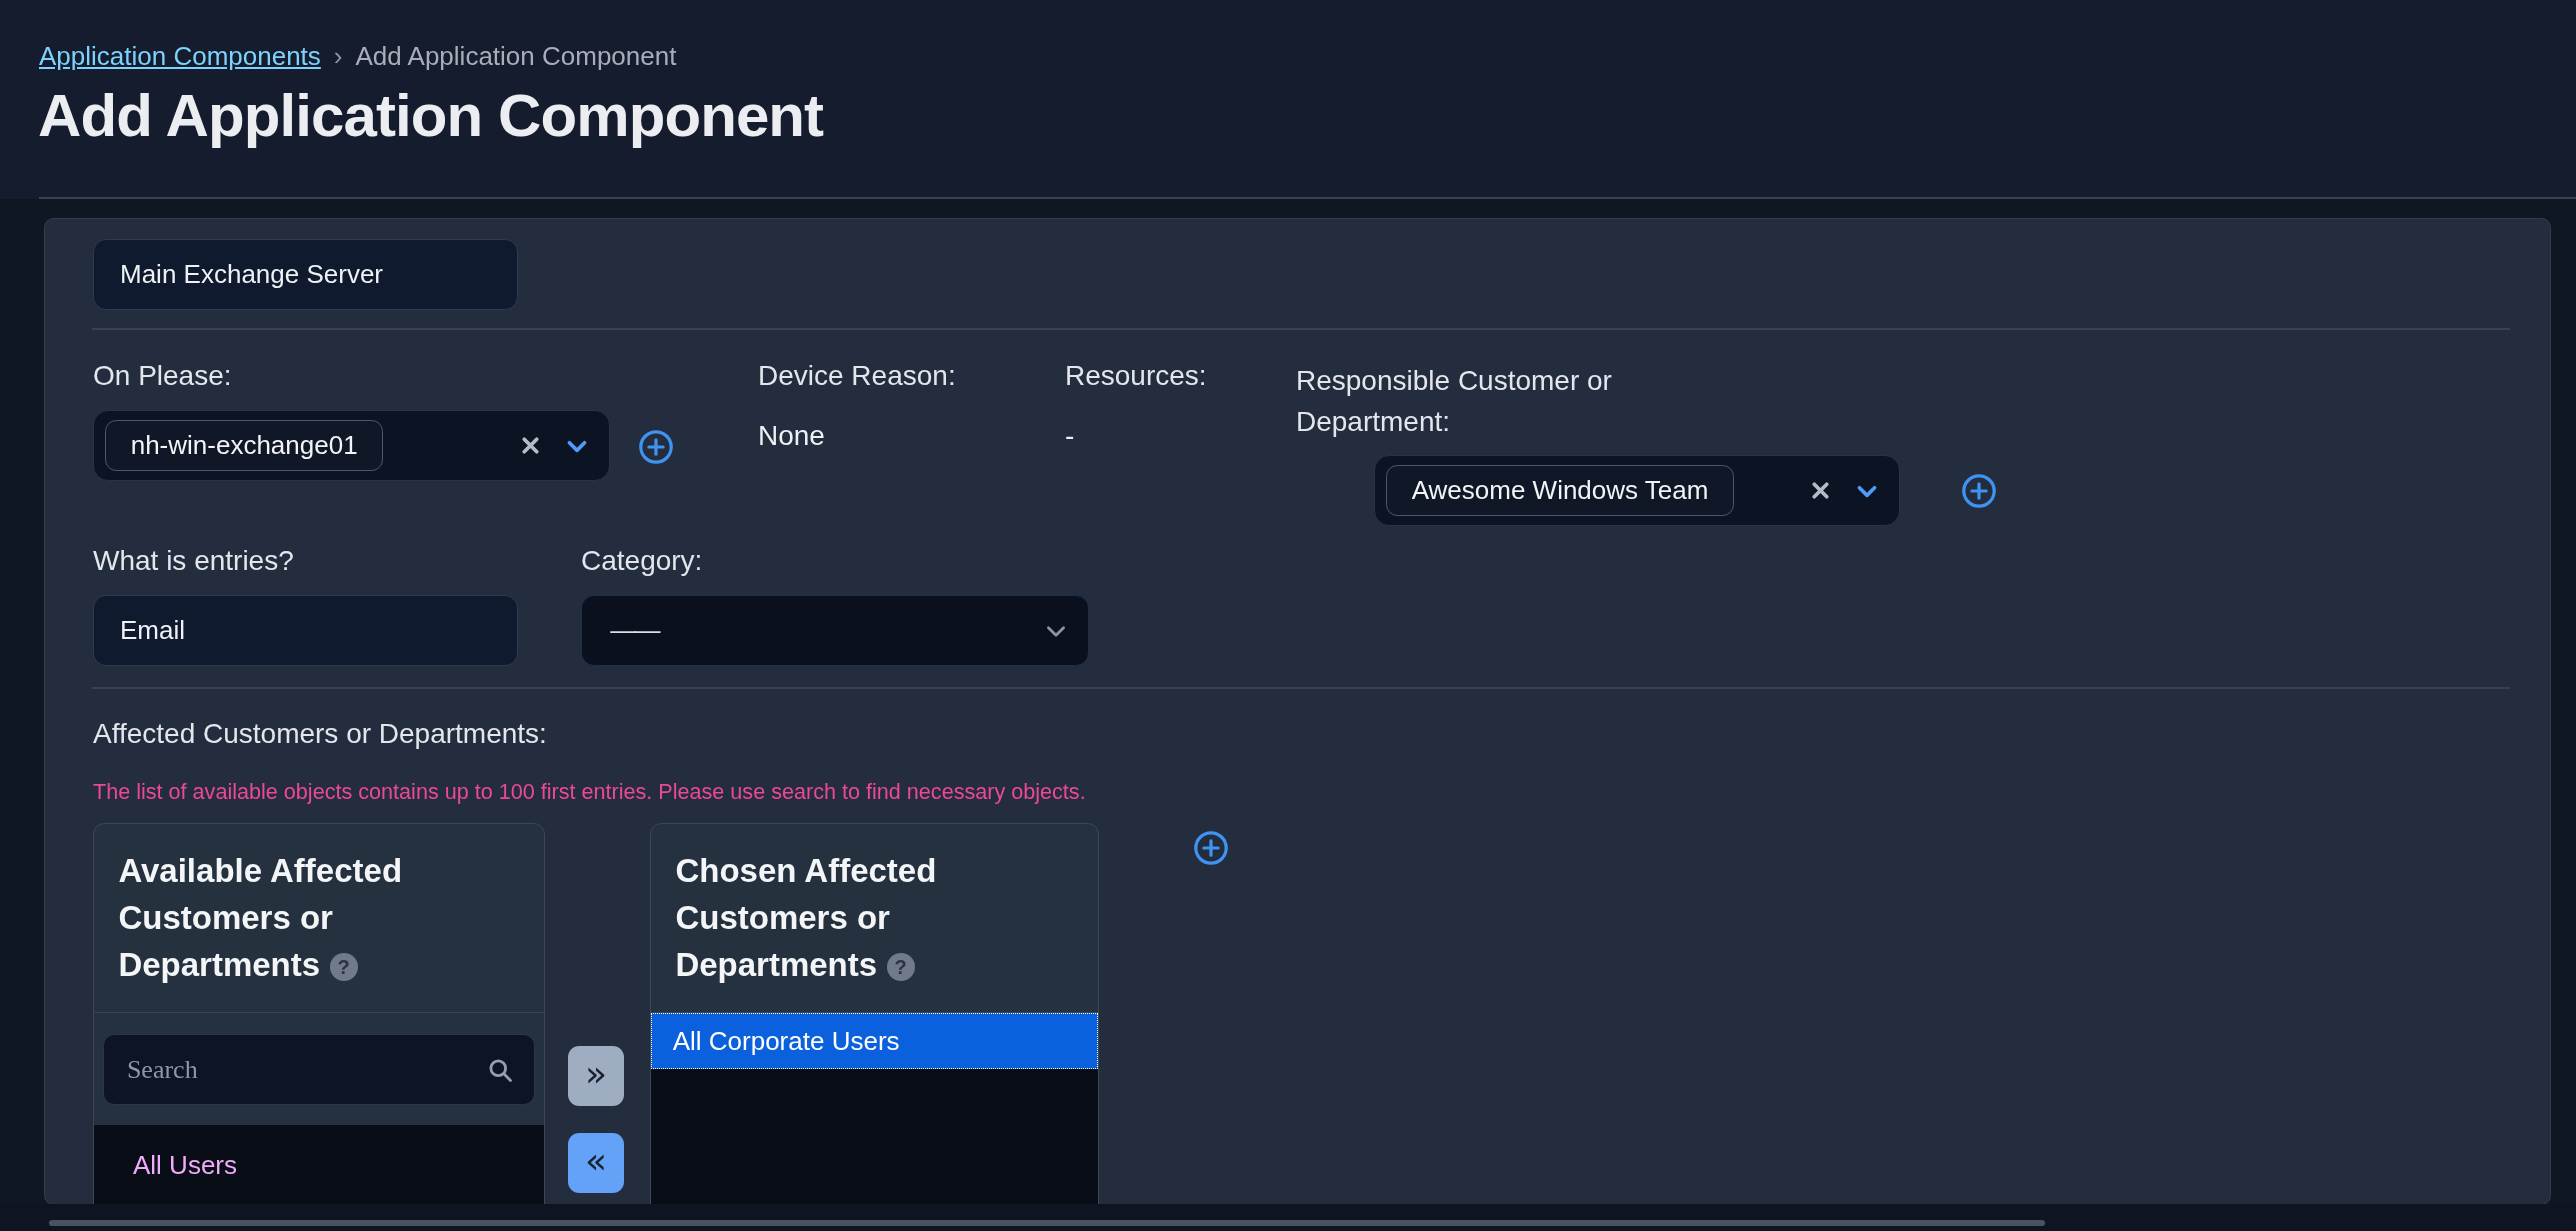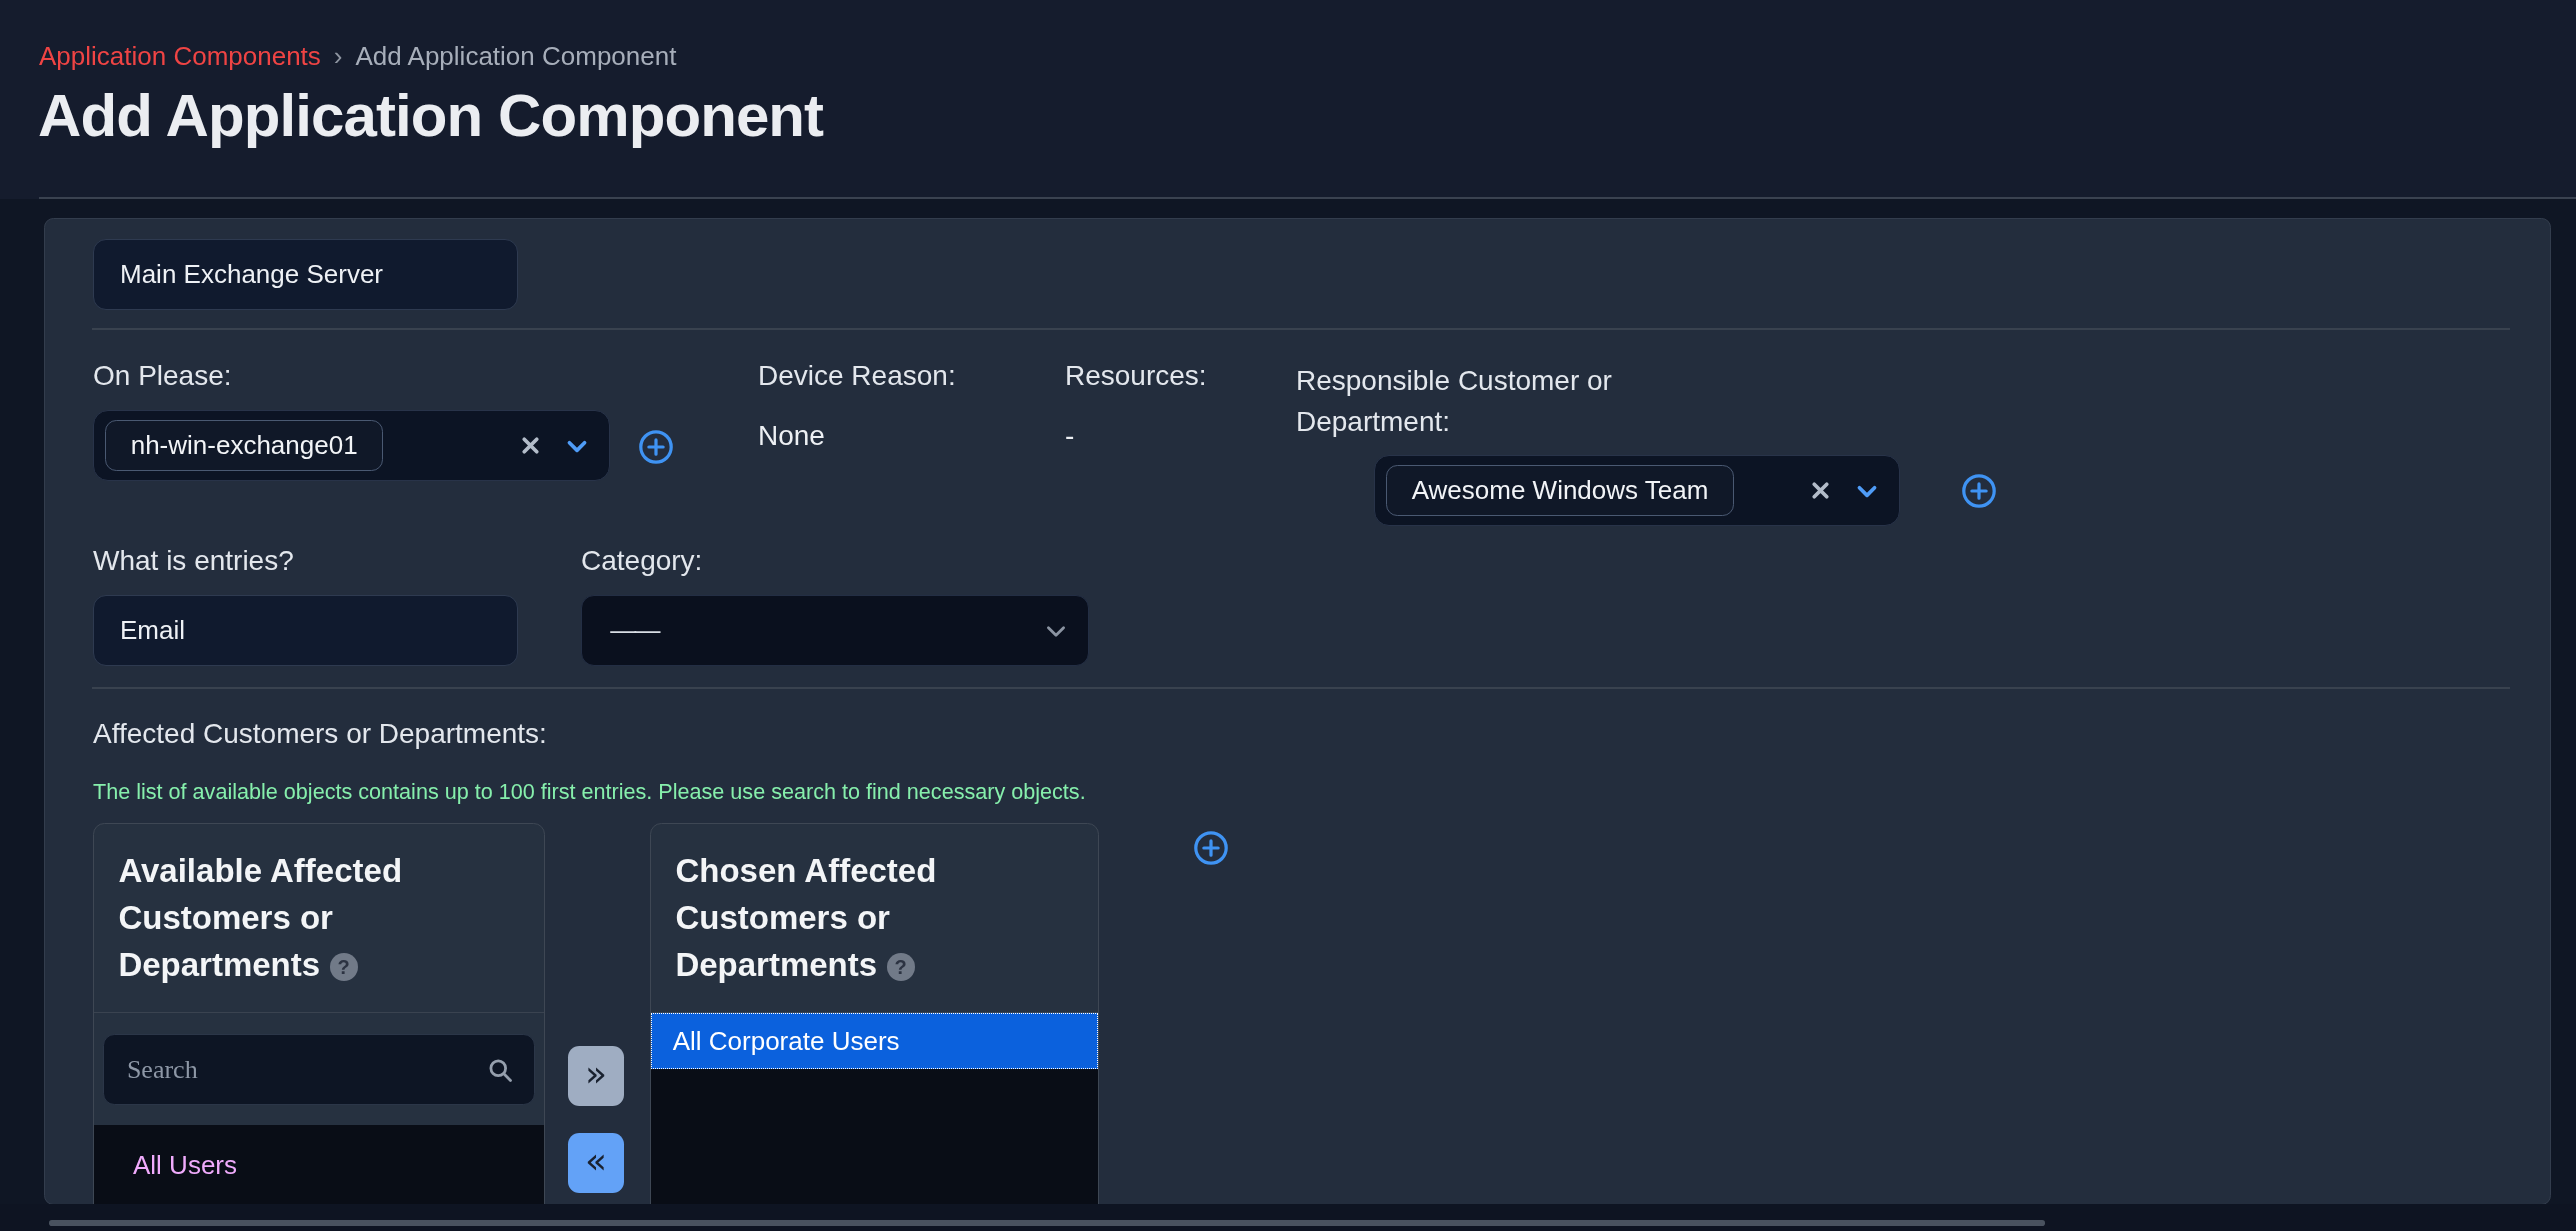--- a/index.html
+++ b/index.html
@@ -6,21 +6,21 @@
   *{box-sizing:border-box;}
   .screen{
     position:relative;width:2576px;height:1232px;overflow:hidden;
     background:#0f1624;
     font-family:"Liberation Sans","DejaVu Sans",sans-serif;
     color:#e3e7ed;
   }
   
   .header{position:absolute;left:0;top:0;width:2576px;height:199px;background:#151c2d;}
   .breadcrumb{position:absolute;left:39px;top:41px;display:flex;gap:13px;font-size:26px;align-items:baseline;}
-  .breadcrumb .link{color:#ef4444;cursor:pointer;}
+  .breadcrumb .link{color:#7dd3fc;cursor:pointer;text-decoration:underline;}
   .breadcrumb .sep{color:#8d94a0;}
   .breadcrumb .current{color:#a7aeba;}
   .page-title{position:absolute;left:38px;top:81px;font-size:60px;font-weight:700;letter-spacing:-0.9px;color:#ebedf1;white-space:nowrap;}
   .header-divider{position:absolute;left:39px;top:197px;width:2537px;height:1.9px;background:#3a4250;}
 
   
   .card{
     position:absolute;left:44px;top:218px;width:2507px;height:987px;
     background:#232d3d;border:1.9px solid #333d4d;border-radius:9.4px;
     overflow:hidden;
@@ -44,21 +44,21 @@
     padding:0 24.4px;font-size:26px;color:#f2f4f7;white-space:nowrap;background:rgba(255,255,255,0.02);
   }
   .select .spacer{flex:1;}
   .icon-x{color:#b3bcc9;display:flex;margin-right:20.7px;cursor:pointer;}
   .icon-chev{color:#4f9cf7;display:flex;cursor:pointer;}
   .icon-chev.gray{color:#8b94a2;}
   .plus-btn{position:absolute;width:38px;height:38px;color:#3f93f3;cursor:pointer;display:flex;}
 
   .dash-value{font-size:26px;color:#d9dee5;letter-spacing:-1.9px;padding-left:17px;}
 
-  .hint-text{position:absolute;font-size:21.6px;color:#86efac;white-space:nowrap;}
+  .hint-text{position:absolute;font-size:21.6px;color:#ec4899;white-space:nowrap;}
 
   
   .panel{
     position:absolute;top:604px;height:383px;background:#263140;
     border:1.9px solid #3e4754;border-radius:11.3px 11.3px 0 0;overflow:hidden;
   }
   .panel-head{position:absolute;left:0;top:0;width:100%;height:189px;border-bottom:1.9px solid #3a4350;padding:22.5px 19px 0 24.4px;}
   .panel-title{font-size:33px;line-height:47px;font-weight:700;color:#f3f5f7;width:366px;}
   .help-icon{
     display:inline-flex;width:28px;height:28px;border-radius:50%;background:#717a88;color:#2c3342;

